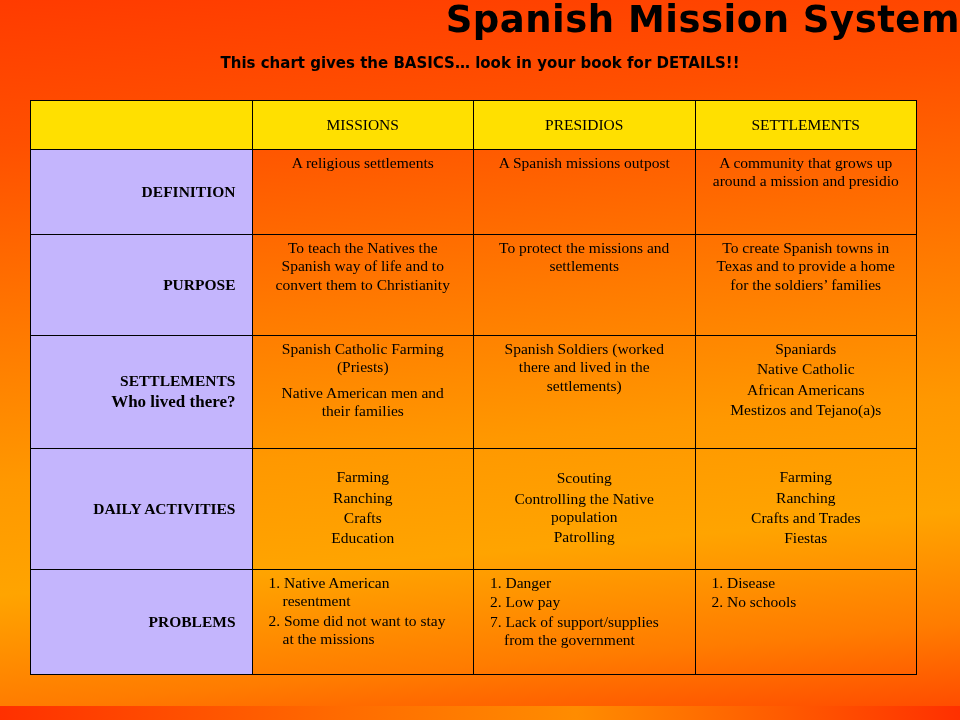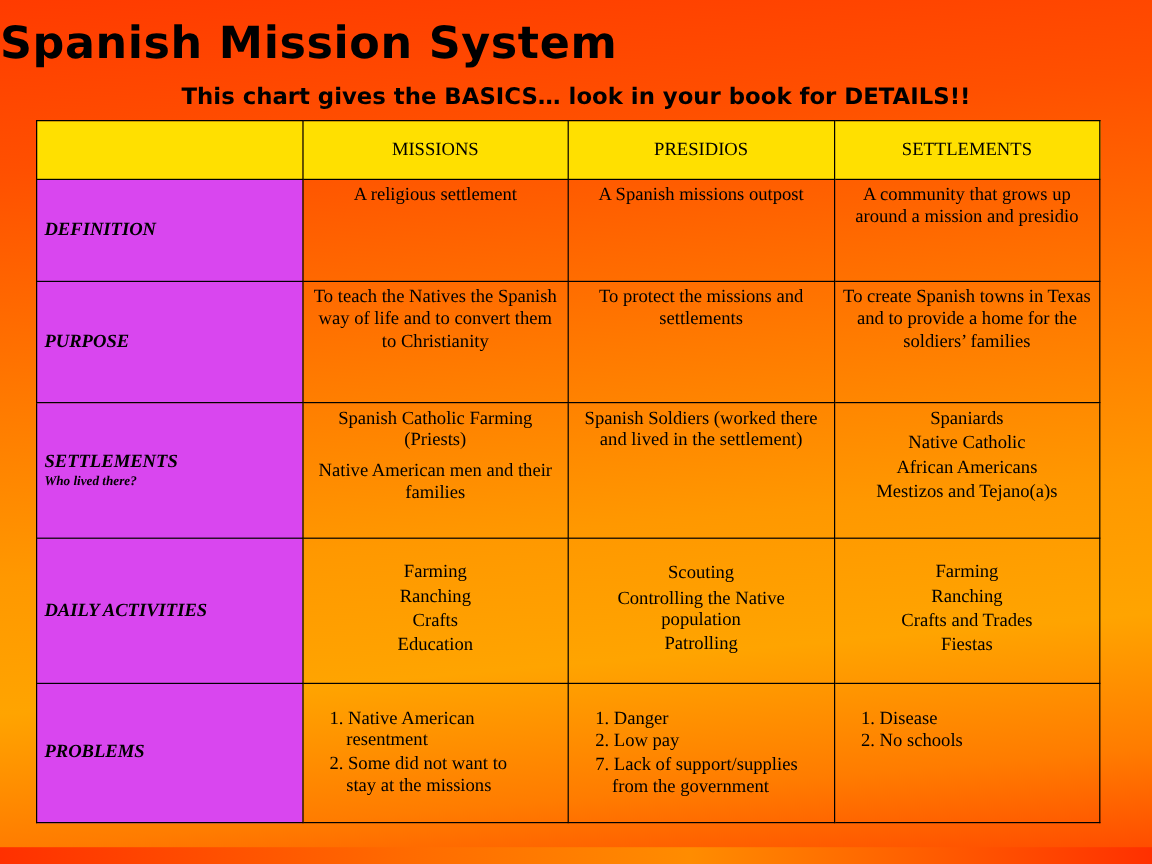--- a/index.html
+++ b/index.html
@@ -13,69 +13,67 @@
     font-family: "Liberation Serif", serif;
     background: linear-gradient(175deg, #ff3b00 0%, #ff5000 18%, #ff7a00 42%, #ff9800 60%, #ffa400 74%, #ff7c00 88%, #ff4500 100%);
   }
   .slide {
     position: relative;
     width: 960px;
     height: 720px;
     box-sizing: border-box;
   }
   .title {
-    text-align: left;
+    text-align: right;
     font-family: "DejaVu Sans", sans-serif;
     font-weight: bold;
     font-size: 37px;
     color: #000;
     letter-spacing: 0.5px;
-    padding-top: 16px;
     line-height: 1.1;
   }
   .subtitle {
     text-align: center;
     font-family: "DejaVu Sans", sans-serif;
     font-weight: bold;
-    font-size: 19px;
+    font-size: 15px;
     color: #000;
     margin-top: 13px;
   }
   .table-wrap {
     position: absolute;
     left: 30px;
     top: 100px;
     width: 887px;
   }
   table.chart {
     border-collapse: collapse;
     width: 887px;
     table-layout: fixed;
   }
   table.chart td {
     border: 1px solid #000;
     vertical-align: middle;
-    padding: 4px 6px;
+    padding: 4px 16px;
     font-family: "Liberation Serif", serif;
     font-size: 15.5px;
     color: #000;
     line-height: 1.18;
   }
   td.rowhead {
-    background: #d946ef;
+    background: #c4b5fd;
     font-family: "DejaVu Sans", sans-serif;
     font-weight: bold;
     font-size: 17px;
-    text-align: left;
+    text-align: right;
     width: 170px;
-    font-style: italic;
   }
   td.rowhead .sub {
     display: block;
-    font-size: 11px;
+    font-size: 17px;
     font-weight: bold;
     margin-top: 1px;
   }
   td.colhead {
     background: #ffe000;
     font-family: "DejaVu Sans", sans-serif;
     font-weight: normal;
     font-size: 24px;
     text-align: center;
     height: 40px;
@@ -90,21 +88,21 @@
   .cell-left {
     text-align: left;
   }
   .cell p {
     margin: 0 0 2px 0;
   }
   .cell .line {
     display: block;
   }
   .num-list {
-    margin: 16px;
+    margin: 0;
     padding: 0;
     list-style: none;
   }
   .num-list li {
     text-indent: -14px;
     padding-left: 14px;
     margin-bottom: 1px;
   }
   .r-def td:not(.rowhead) { height: 76px; vertical-align: top; }
   .r-pur td:not(.rowhead) { height: 92px; vertical-align: top; margin-left: 36px; }
@@ -136,21 +134,21 @@
           <td class="colhead">MISSIONS</td>
           <td class="colhead">PRESIDIOS</td>
           <td class="colhead">SETTLEMENTS</td>
         </tr>
 
         <tr class="r-def">
           <td class="rowhead">
             <span>DEFINITION</span>
           </td>
           <td class="cell cell-center">
-            <p class="line">A religious settlement</p>
+            <p class="line">A religious settlements</p>
           </td>
           <td class="cell cell-center">
             <p class="line">A Spanish missions outpost</p>
           </td>
           <td class="cell cell-center">
             <p class="line">A community that grows up around a mission and presidio</p>
           </td>
         </tr>
 
         <tr class="r-pur">
@@ -171,21 +169,21 @@
         <tr class="r-inh">
           <td class="rowhead">
             <span>SETTLEMENTS</span>
             <span class="sub">Who lived there?</span>
           </td>
           <td class="cell cell-center">
             <p class="line">Spanish Catholic Farming (Priests)</p>
             <p class="line" style="margin-top:7px">Native American men and their families</p>
           </td>
           <td class="cell cell-center">
-            <p class="line">Spanish Soldiers (worked there and lived in the settlement)</p>
+            <p class="line">Spanish Soldiers (worked there and lived in the settlements)</p>
           </td>
           <td class="cell cell-center">
             <p class="line">Spaniards</p>
             <p class="line">Native Catholic</p>
             <p class="line">African Americans</p>
             <p class="line">Mestizos and Tejano(a)s</p>
           </td>
         </tr>
 
         <tr class="r-act">

